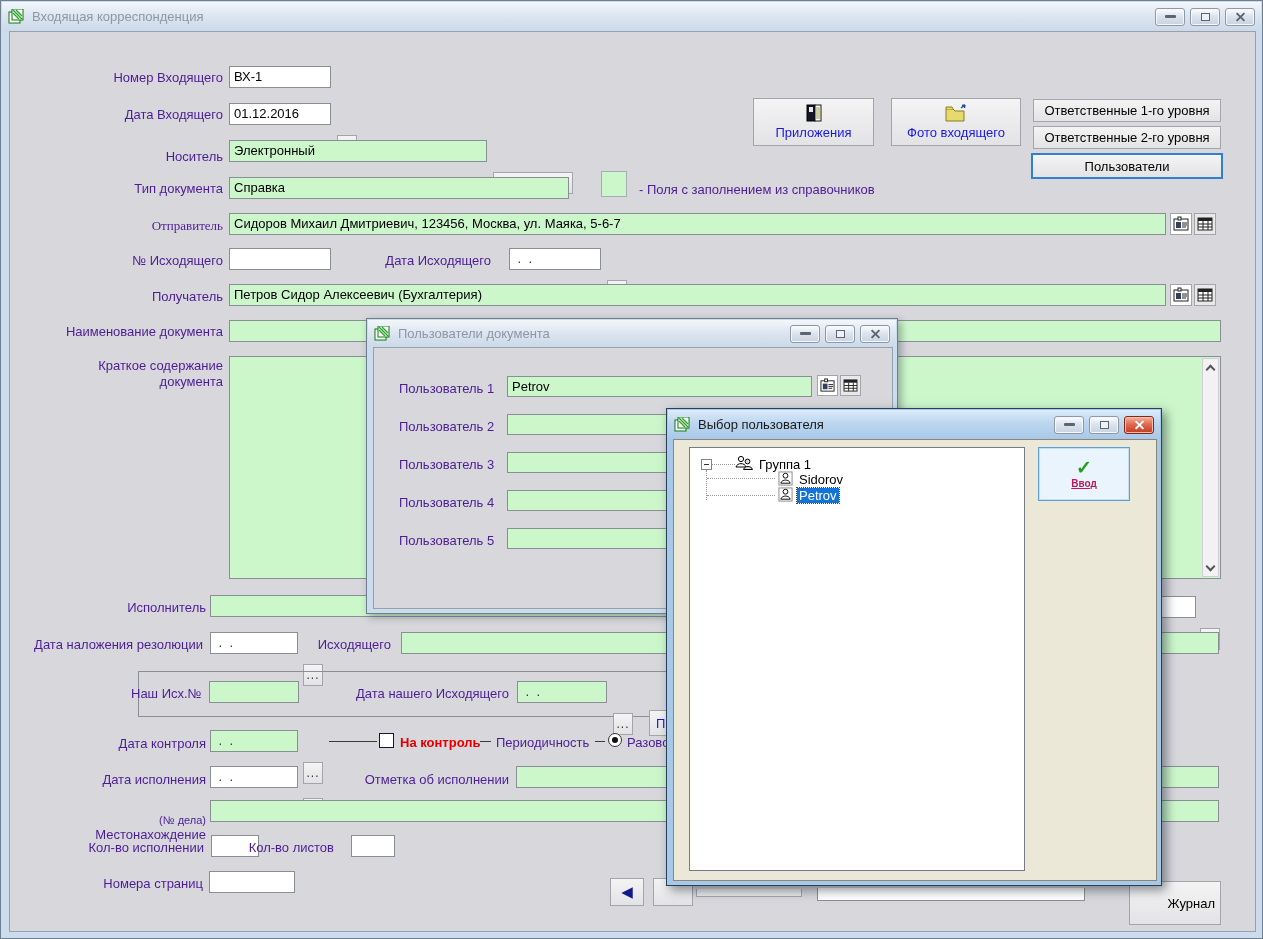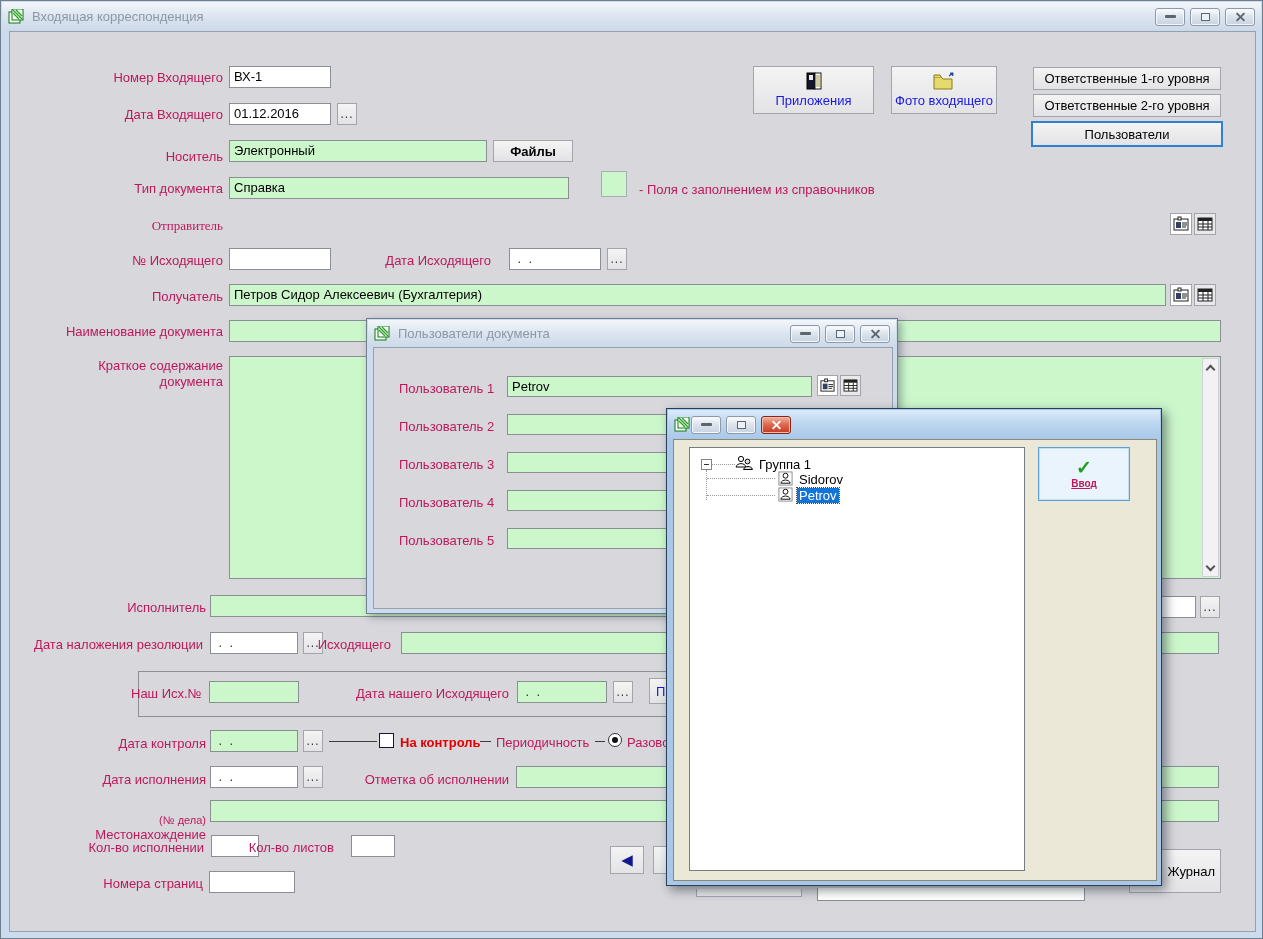--- a/index.html
+++ b/index.html
@@ -19,27 +19,27 @@
     background:linear-gradient(#fefefe,#dde4ee 45%,#c8d3e1);box-shadow:inset 0 0 0 1px #f4f8fc;
     display:flex;align-items:center;justify-content:center;box-sizing:border-box;}
   .cap-btn.close-red{background:linear-gradient(#f4b3a2,#e06a50 45%,#c23a22);border-color:#8c2413;box-shadow:inset 0 0 0 1px #f0c0b4;}
   .g-min{width:11px;height:3px;background:#5c6671;border-radius:1px;}
   .g-restore{width:9px;height:8px;border:1px solid #5c6671;background:#eef2f7;box-sizing:border-box;}
   .g-x{position:relative;width:11px;height:11px;}
   .g-x::before,.g-x::after{content:"";position:absolute;left:0;top:5px;width:11px;height:2px;background:#5c6671;}
   .g-x::before{transform:rotate(45deg);} .g-x::after{transform:rotate(-45deg);}
   .close-red .g-x::before,.close-red .g-x::after{background:#fff;}
   
-  .lbl{position:absolute;font-size:13px;color:#be185d;text-align:right;white-space:nowrap;}
+  .lbl{position:absolute;font-size:13px;color:#4c1d95;text-align:right;white-space:nowrap;}
   .lbl.left{text-align:left;}
   .inp{position:absolute;background:#fff;border:1px solid #8a8f96;box-sizing:border-box;
     font-size:13px;color:#000;padding:2px 4px;white-space:pre;overflow:hidden;}
   .inp.green{background:#ccf7cb;}
   .btn{position:absolute;background:linear-gradient(#f4f4f4,#e3e3e6);border:1px solid #a2a6ab;
-    box-sizing:border-box;font-size:13px;color:#000;display:flex;align-items:center;justify-content:center;cursor:default;}
+    box-sizing:border-box;font-size:13px;color:#000;display:flex;align-items:center;justify-content:center;cursor:default;margin-top:32px;}
   .btn.bold{font-weight:bold;}
   .dots{font-size:12px;letter-spacing:1px;color:#333;}
   .bigbtn{flex-direction:column;gap:3px;color:#1717e8;}
   .iconbtn{position:absolute;width:22px;height:22px;border:1px solid #a2a6ab;background:#e9e9ec;
     display:flex;align-items:center;justify-content:center;box-sizing:border-box;}
   .iconbtn.white{background:#fff;}
   .focus-blue{border:2px solid #2f7fd3;}
   .hline{position:absolute;height:1px;background:#3c3c3c;}
   .checkbox{position:absolute;width:15px;height:15px;background:#fff;border:1px solid #14143c;box-sizing:border-box;}
   .radio{position:absolute;width:14px;height:14px;border:1px solid #333;border-radius:50%;background:#fff;box-sizing:border-box;}
@@ -106,20 +106,21 @@
     <div class="lbl" style="left:40px;top:148px;width:182px;">Носитель</div>
     <div class="inp green" style="left:228px;top:139px;width:258px;height:22px;">Электронный</div>
     <div class="btn bold" style="left:492px;top:139px;width:80px;height:22px;">Файлы</div>
 
     <div class="lbl" style="left:40px;top:180px;width:182px;">Тип документа</div>
     <div class="inp green" style="left:228px;top:176px;width:340px;height:22px;">Справка</div>
     <div class="sliver" style="left:600px;top:170px;width:26px;height:26px;background:#ccf7cb;border:1px solid #a8adb4;"></div>
     <div class="lbl left" style="left:638px;top:181px;width:420px;">-  Поля с заполнением из справочников</div>
 
     <div class="lbl" style="left:40px;top:217px;width:182px;font-family:Liberation Serif, serif;">Отправитель</div>
+    <div class="inp green" style="left:228px;top:212px;width:937px;height:22px;">Сидоров Михаил Дмитриевич, 123456, Москва, ул. Маяка, 5-6-7</div>
     <div class="iconbtn white" style="left:1169px;top:212px;">
       <span>
           <svg width="16" height="16" viewBox="0 0 16 16">
             <rect x="1" y="3" width="14" height="11" fill="#fff" stroke="#222"></rect>
             <rect x="3" y="6" width="5" height="6" fill="#33415c"></rect>
             <path d="M9 7h5M9 9h5M9 11h4" stroke="#222"></path>
             <rect x="5" y="1" width="3" height="3" fill="#fff" stroke="#222"></rect>
           </svg>
         </span>
     </div>
@@ -245,21 +246,21 @@
       <span>
           <svg width="20" height="18" viewBox="0 0 20 18">
             <rect x="3" y="1" width="8" height="16" fill="#15152a" stroke="#000"></rect>
             <rect x="11" y="1" width="6" height="16" fill="#fff" stroke="#15152a"></rect>
             <path d="M12 3v12M14 3v12M16 3v12" stroke="#9a9a4a" stroke-width="1"></path>
             <rect x="5" y="3" width="4" height="5" fill="#e8e8e8"></rect>
           </svg>
         </span>
       <span>Приложения</span>
     </div>
-    <div class="btn bigbtn" style="left:890px;top:65px;width:106px;height:48px;">
+    <div class="btn bigbtn" style="left:890px;top:65px;width:130px;height:48px;">
       <span>
           <svg width="24" height="18" viewBox="0 0 24 18">
             <path d="M2 5h7l2 2h9v10H2z" fill="#e6da6e" stroke="#8a7d1e"></path>
             <path d="M2 5v-2h6l1 2" fill="#e6da6e" stroke="#8a7d1e"></path>
             <path d="M17 4 L21 1 M21 1 l-3 .5 M21 1 l-.5 3" stroke="#2a4a9a" stroke-width="1.4" fill="none"></path>
           </svg>
         </span>
       <span>Фото входящего</span>
     </div>
     <div class="btn" style="left:1032px;top:66px;width:188px;height:23px;">Ответственные 1-го уровня</div>
@@ -333,20 +334,21 @@
 
   <div class="window active" style="left:666px;top:408px;width:496px;height:478px;z-index:20;box-shadow:4px 4px 10px rgba(20,30,40,.5);">
     <div class="titlebar" style="height:29px;">
       <span>
         <svg width="17" height="15" viewBox="0 0 17 15">
             <rect x="1" y="3" width="11" height="11" fill="#fff" stroke="#0a7a0a"></rect>
             <rect x="4" y="0" width="11" height="11" fill="#fff" stroke="#0a7a0a"></rect>
             <path d="M5 1 L14 10 M8 1 L14 7 M5 4 L11 10" stroke="#2aa02a" stroke-width="1.4"></path>
           </svg>
       </span>
+      <span class="title-text">Выбор пользователя</span>
       <span class="caption-buttons">
         <span class="cap-btn">
             <span class="g-min"></span>
           </span>
         <span class="cap-btn">
             <span class="g-restore"></span>
           </span>
         <span class="cap-btn close-red">
             <span class="g-x"></span>
           </span>

